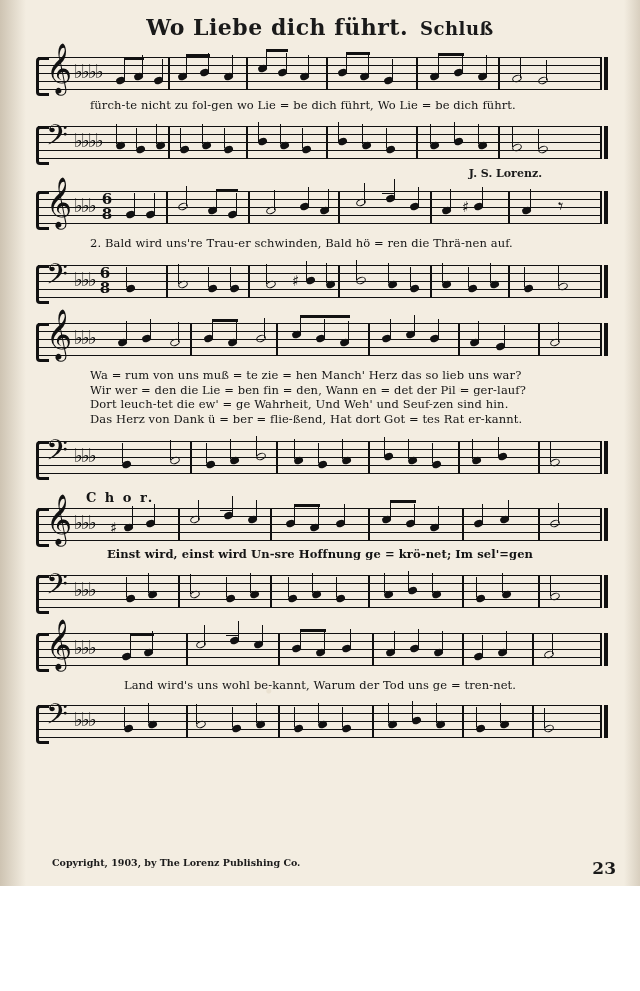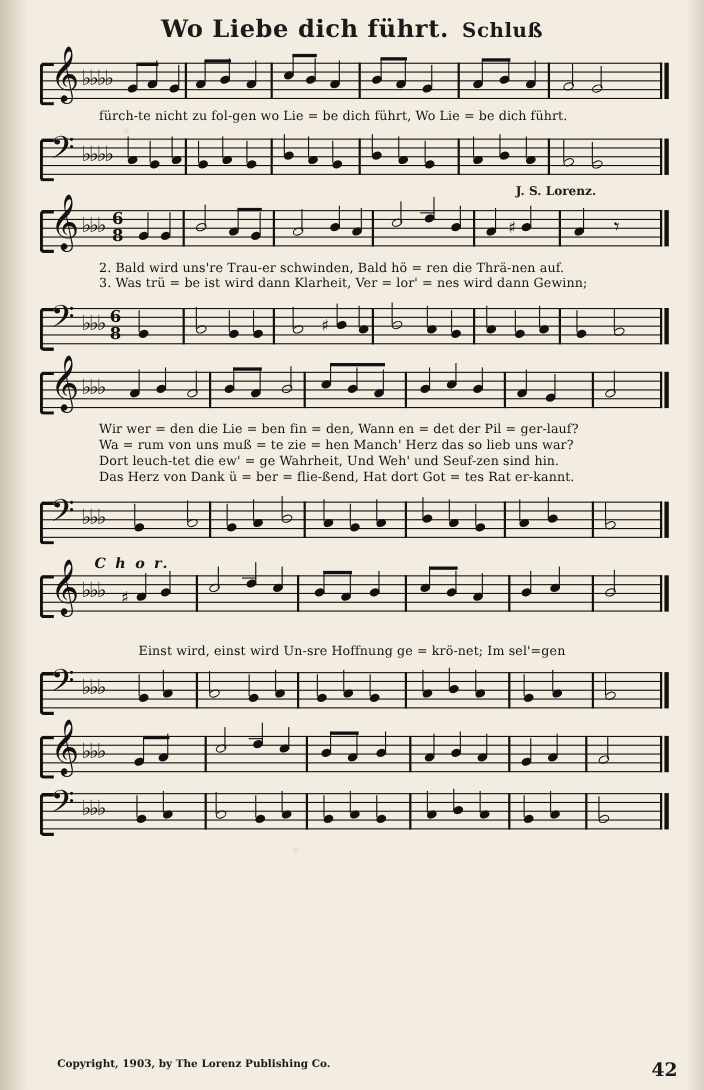--- a/index.html
+++ b/index.html
@@ -9,21 +9,21 @@
   }
   body {
     width: 640px;
     height: 991px;
     font-family: "Liberation Serif", serif;
     overflow: hidden;
   }
   .page {
     position: relative;
     width: 640px;
-    height: 991px;
+    height: 886px;
     background: #f3ede1;
     background-image:
       radial-gradient(circle at 18% 12%, rgba(214,200,174,0.35) 0 2px, transparent 3px),
       radial-gradient(circle at 72% 44%, rgba(214,200,174,0.30) 0 2px, transparent 3px),
       radial-gradient(circle at 42% 78%, rgba(214,200,174,0.30) 0 2px, transparent 3px);
     box-sizing: border-box;
   }
   
   .page::before {
     content: "";
@@ -459,21 +459,20 @@
           <div class="stem" style="left:492px; top:5px;"></div>
         <div class="rest" style="left:520px; top:12px;">𝄾</div>
         <div class="endbar" style="right:2px;">
           <div class="thin"></div>
             <div class="thick"></div>
         </div>
       </div>
 
       <div class="lyrics" style="margin-top:6px;">
         <span class="lyric-line">2.  Bald wird uns're Trau-er schwinden, Bald hö = ren die Thrä-nen auf.</span>
-        <span class="lyric-line">3.  Was trü = be   ist wird dann Klarheit, Ver = lor' = nes wird dann Gewinn;</span>
       </div>
 
       <div class="staff" style="margin-top:8px;">
         <div class="brace" style="top:7px;height:33px;"></div>
         <div class="lines">
             <i></i>
             <i></i>
             <i></i>
             <i></i>
             <i></i>
@@ -574,22 +573,22 @@
           <div class="stem" style="left:466px; top:9px;"></div>
         <div class="note hollow" style="left:512px; top:23px;"></div>
           <div class="stem" style="left:520px; top:6px;"></div>
         <div class="endbar" style="right:2px;">
           <div class="thin"></div>
             <div class="thick"></div>
         </div>
       </div>
 
       <div class="lyrics" style="margin-top:6px;">
+        <span class="lyric-line">Wa = rum von uns muß = te   zie = hen Manch' Herz das  so   lieb uns war?</span>
         <span class="lyric-line">Wir wer = den die Lie = ben fin = den, Wann en = det  der Pil = ger-lauf?</span>
-        <span class="lyric-line">Wa = rum von uns muß = te   zie = hen Manch' Herz das  so   lieb uns war?</span>
         <span class="lyric-line">Dort leuch-tet  die ew' = ge Wahrheit, Und Weh' und Seuf-zen sind hin.</span>
         <span class="lyric-line">Das Herz von Dank ü = ber = flie-ßend, Hat dort Got = tes Rat er-kannt.</span>
       </div>
 
       <div class="staff" style="margin-top:8px;">
         <div class="brace" style="top:7px;height:33px;"></div>
         <div class="lines">
             <i></i>
             <i></i>
             <i></i>
@@ -631,21 +630,21 @@
           <div class="stem" style="left:460px; top:3px;"></div>
         <div class="note hollow" style="left:512px; top:25px;"></div>
           <div class="stem" style="left:512px; top:8px;"></div>
         <div class="endbar" style="right:2px;">
           <div class="thin"></div>
             <div class="thick"></div>
         </div>
       </div>
     </div>
 
-    <div class="chor-label" style="margin-top:10px;font-style:italic;">C h o r.</div>
+    <div class="chor-label" style="margin-top:10px;">C h o r.</div>
 
     <div class="system" style="margin-top:-4px;">
       <div class="staff">
         <div class="brace" style="top:7px;height:33px;"></div>
         <div class="lines">
             <i></i>
             <i></i>
             <i></i>
             <i></i>
             <i></i>
@@ -688,21 +687,21 @@
         <div class="note" style="left:462px; top:15px;"></div>
           <div class="stem" style="left:470px; top:-1px;"></div>
         <div class="note hollow" style="left:512px; top:19px;"></div>
           <div class="stem" style="left:520px; top:2px;"></div>
         <div class="endbar" style="right:2px;">
           <div class="thin"></div>
             <div class="thick"></div>
         </div>
       </div>
 
-      <div class="lyrics centered" style="margin-top:22px;">
+      <div class="lyrics centered" style="margin-top:0;font-weight:bold;">
         <span class="lyric-line">Einst wird,   einst wird  Un-sre Hoffnung ge = krö-net;  Im sel'=gen</span>
       </div>
 
       <div class="staff" style="margin-top:6px;">
         <div class="brace" style="top:7px;height:33px;"></div>
         <div class="lines">
             <i></i>
             <i></i>
             <i></i>
             <i></i>
@@ -797,20 +796,23 @@
         <div class="note" style="left:460px; top:23px;"></div>
           <div class="stem" style="left:468px; top:5px;"></div>
         <div class="note hollow" style="left:506px; top:25px;"></div>
           <div class="stem" style="left:514px; top:8px;"></div>
         <div class="endbar" style="right:2px;">
           <div class="thin"></div>
             <div class="thick"></div>
         </div>
       </div>
 
+      <div class="lyrics centered" style="margin-top:6px;">
+        <span class="lyric-line">Land wird's uns wohl be-kannt, Warum der Tod uns  ge = tren-net.</span>
+      </div>
 
       <div class="staff" style="margin-top:6px;">
         <div class="brace" style="top:7px;height:33px;"></div>
         <div class="lines">
             <i></i>
             <i></i>
             <i></i>
             <i></i>
             <i></i>
           </div>
@@ -852,14 +854,14 @@
         <div class="endbar" style="right:2px;">
           <div class="thin"></div>
             <div class="thick"></div>
         </div>
       </div>
     </div>
 
   </div>
 
   <div class="copyright">Copyright, 1903, by The Lorenz Publishing Co.</div>
-  <div class="page-number">42</div>
+  <div class="page-number">23</div>
 </div>
 
 </body></html>

